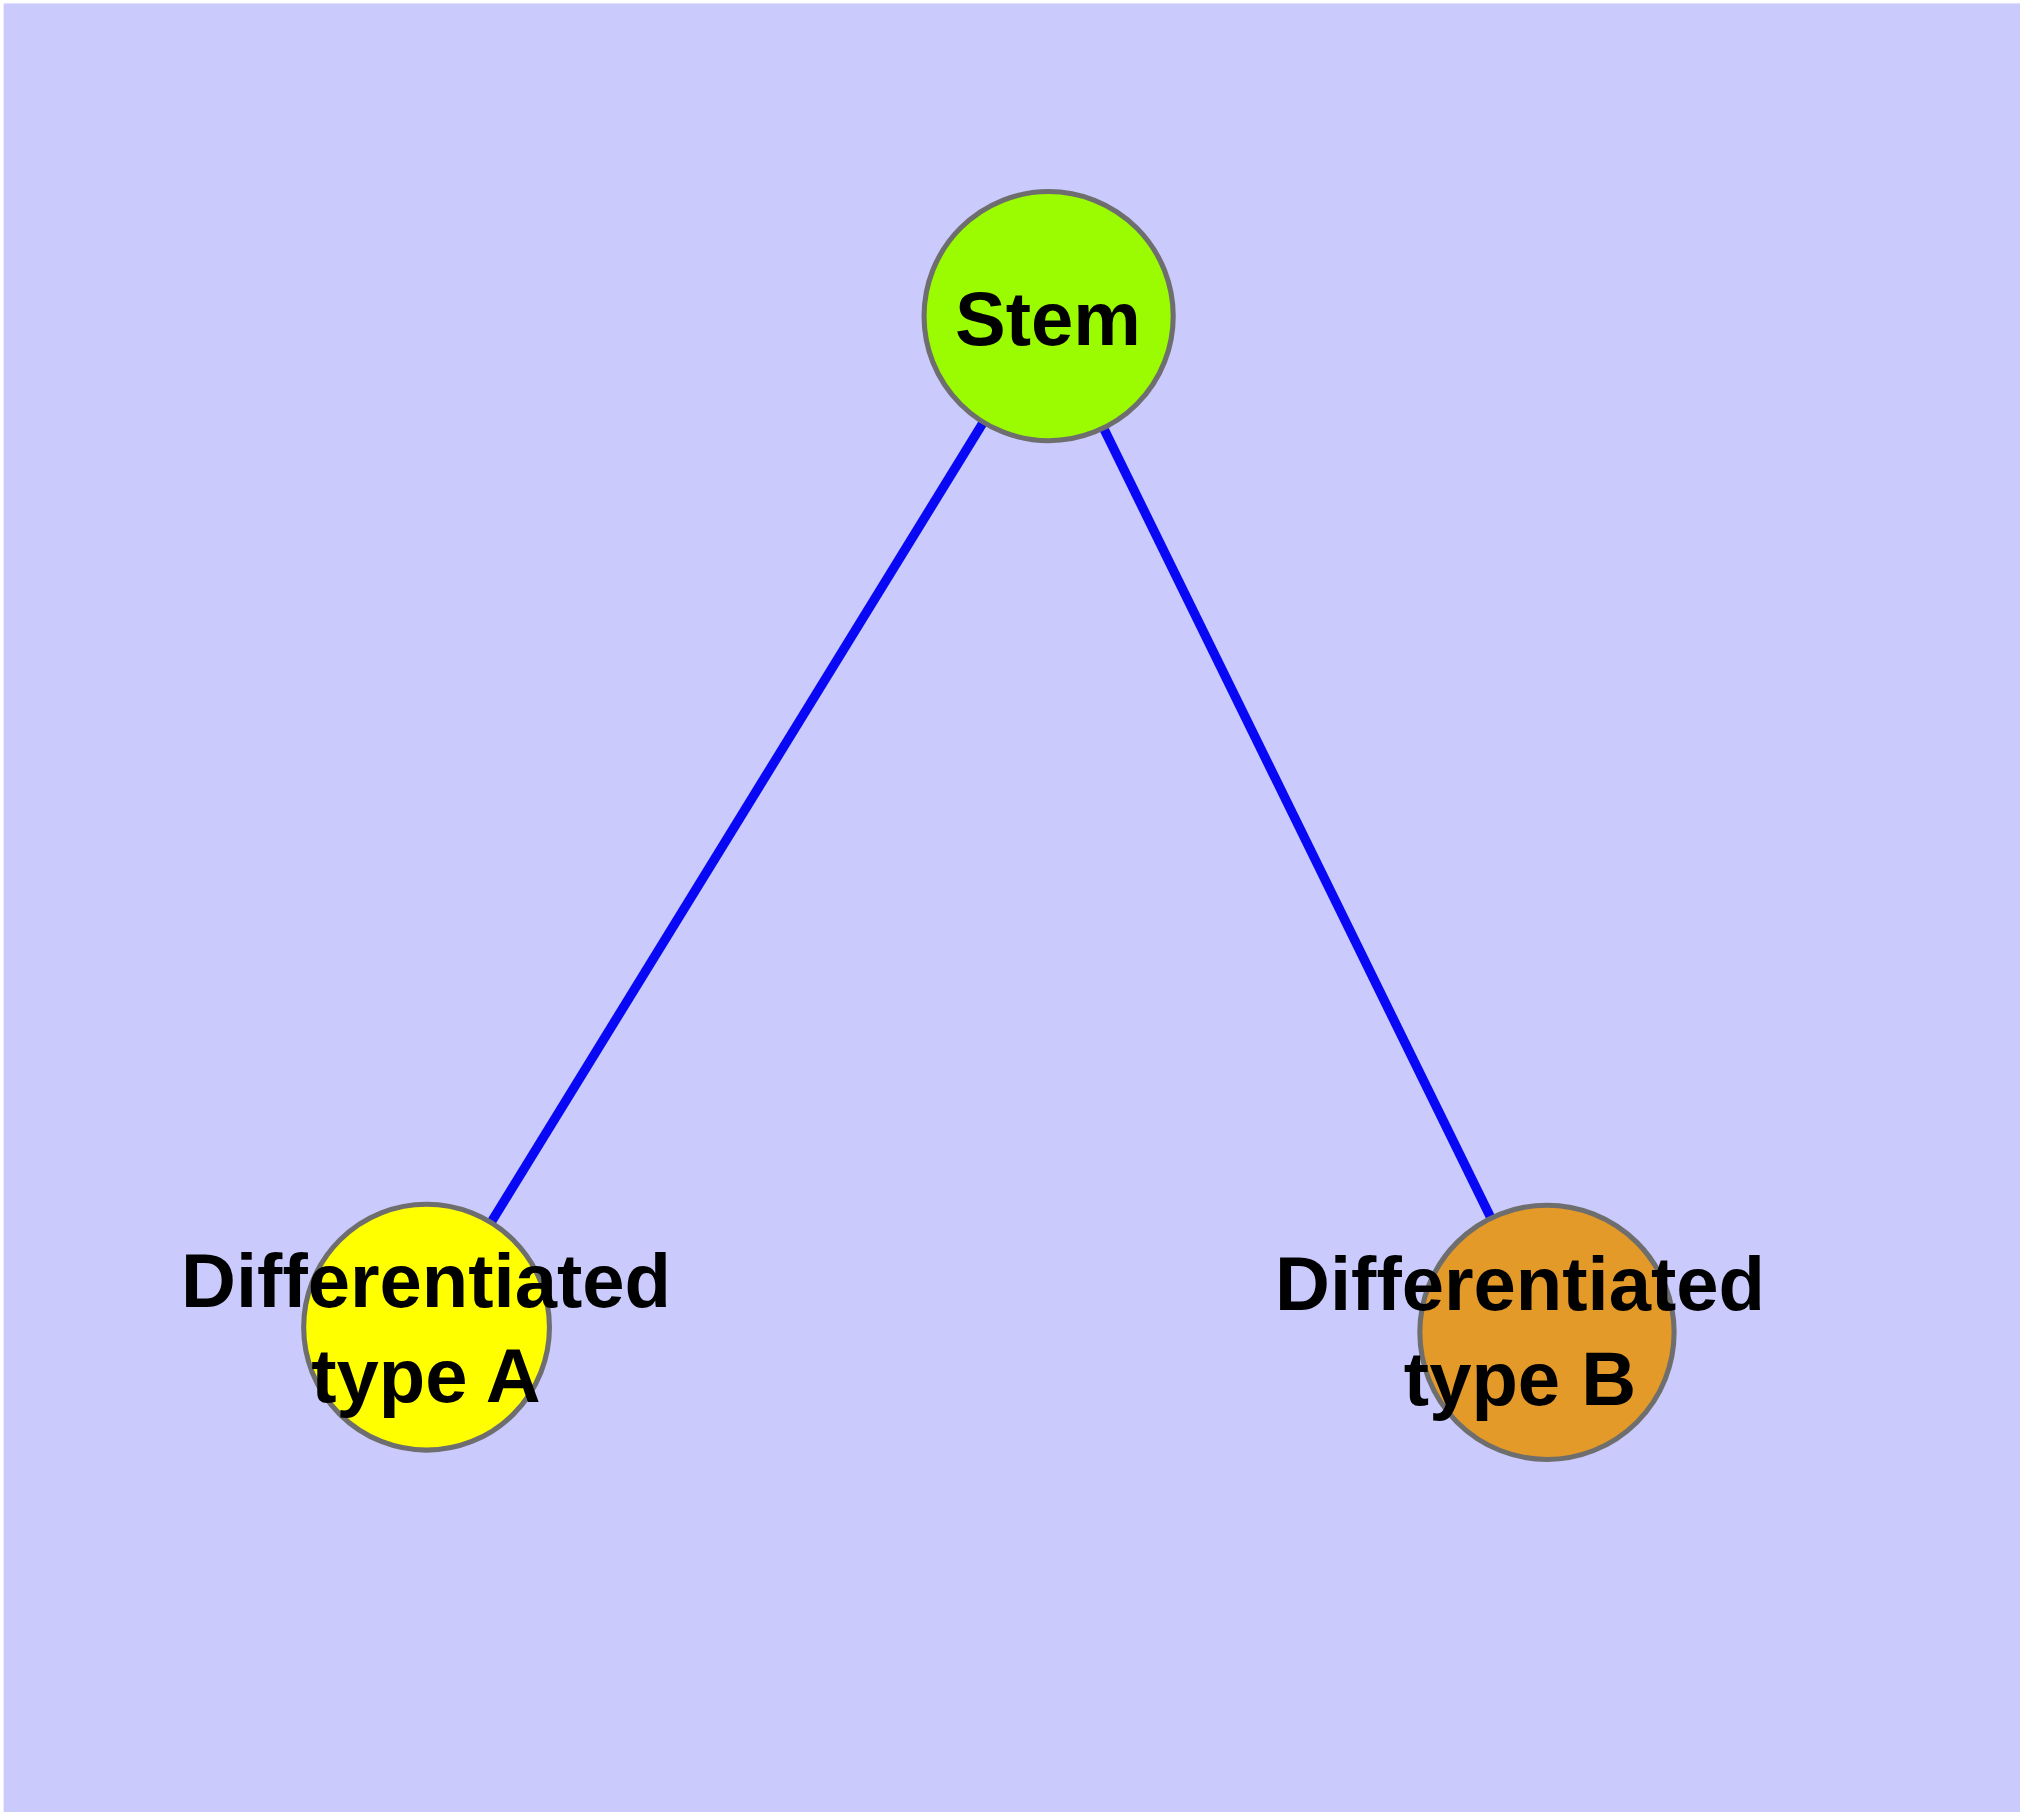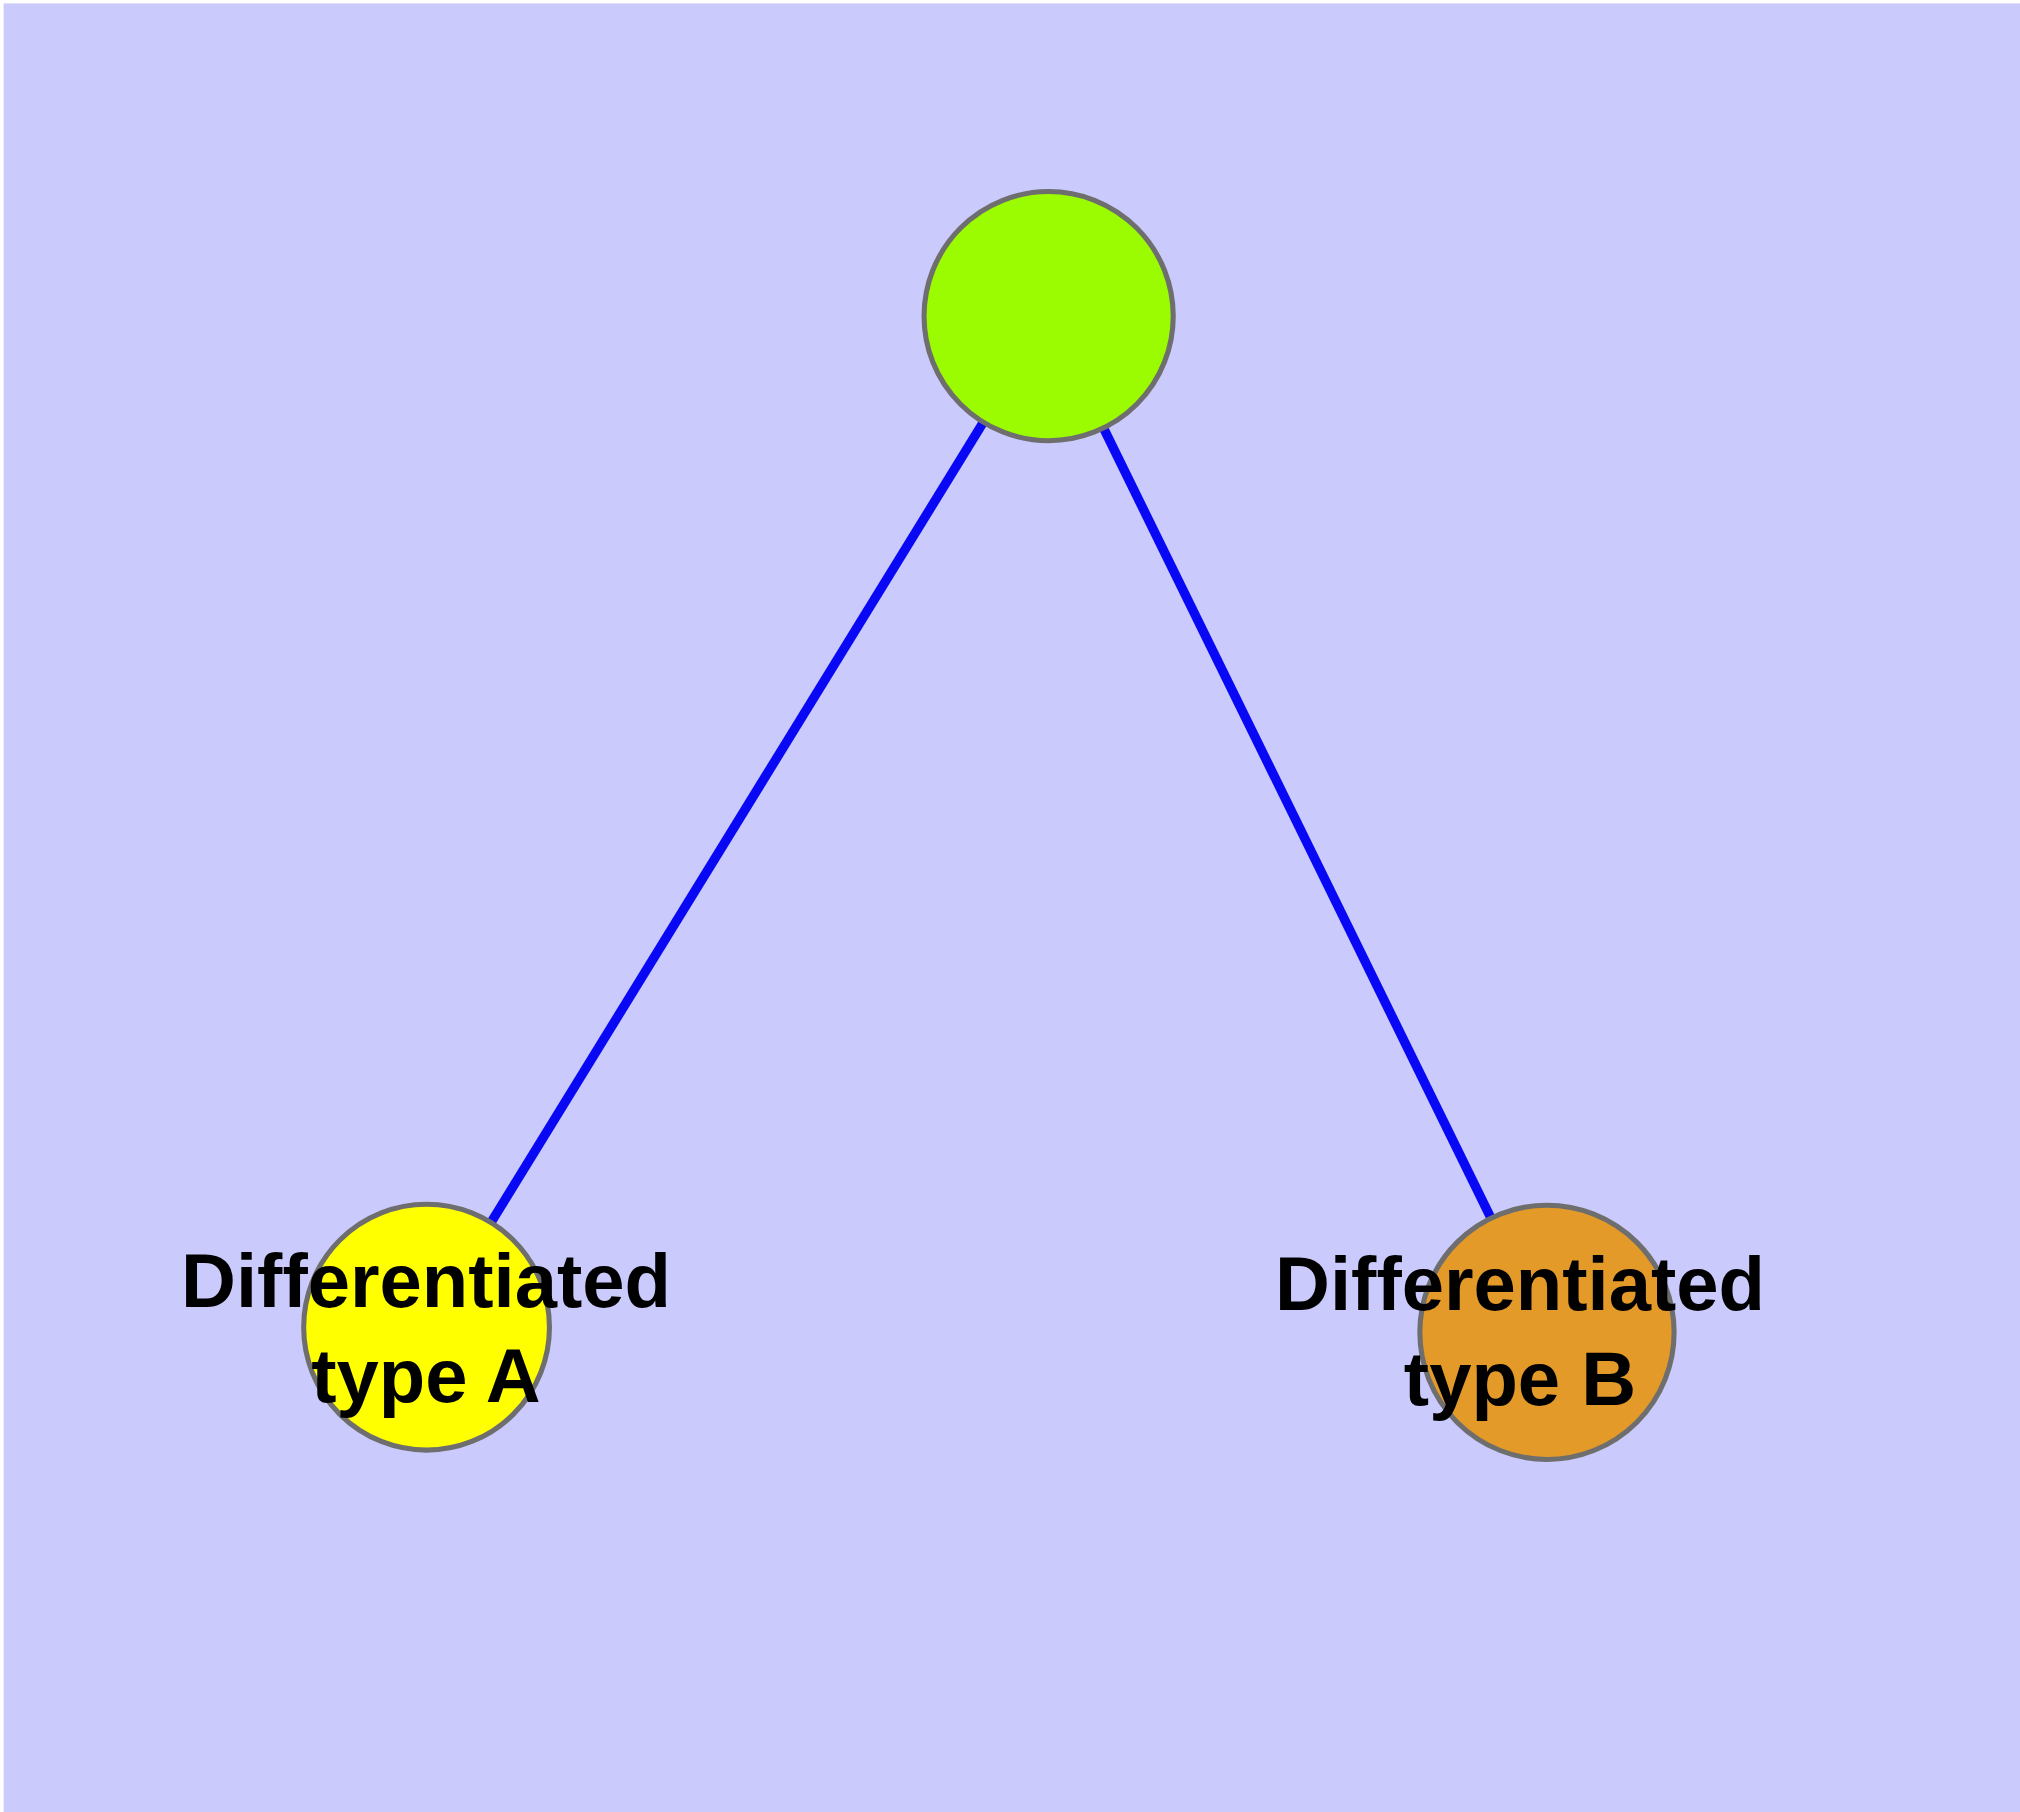--- a/index.html
+++ b/index.html
@@ -59,20 +59,21 @@
 
     <line class="edge" x1="1237" y1="373" x2="1825" y2="1572" stroke="#0808F5"></line>
 
     <circle class="node-circle" cx="1237" cy="373" r="147" fill="#9BFB00" stroke="#6E6E6E"></circle>
 
     <circle class="node-circle" cx="503" cy="1566" r="145" fill="#FFFF00" stroke="#6E6E6E"></circle>
 
     <circle class="node-circle" cx="1825" cy="1572" r="150" fill="#E49A28" stroke="#6E6E6E"></circle>
   </svg>
 
+  <div class="node-label label-stem">Stem</div>
 
   <div class="node-label label-type-a">Differentiated
 type A</div>
 
   <div class="node-label label-type-b">Differentiated
 type B</div>
 
 </div>
 
 

